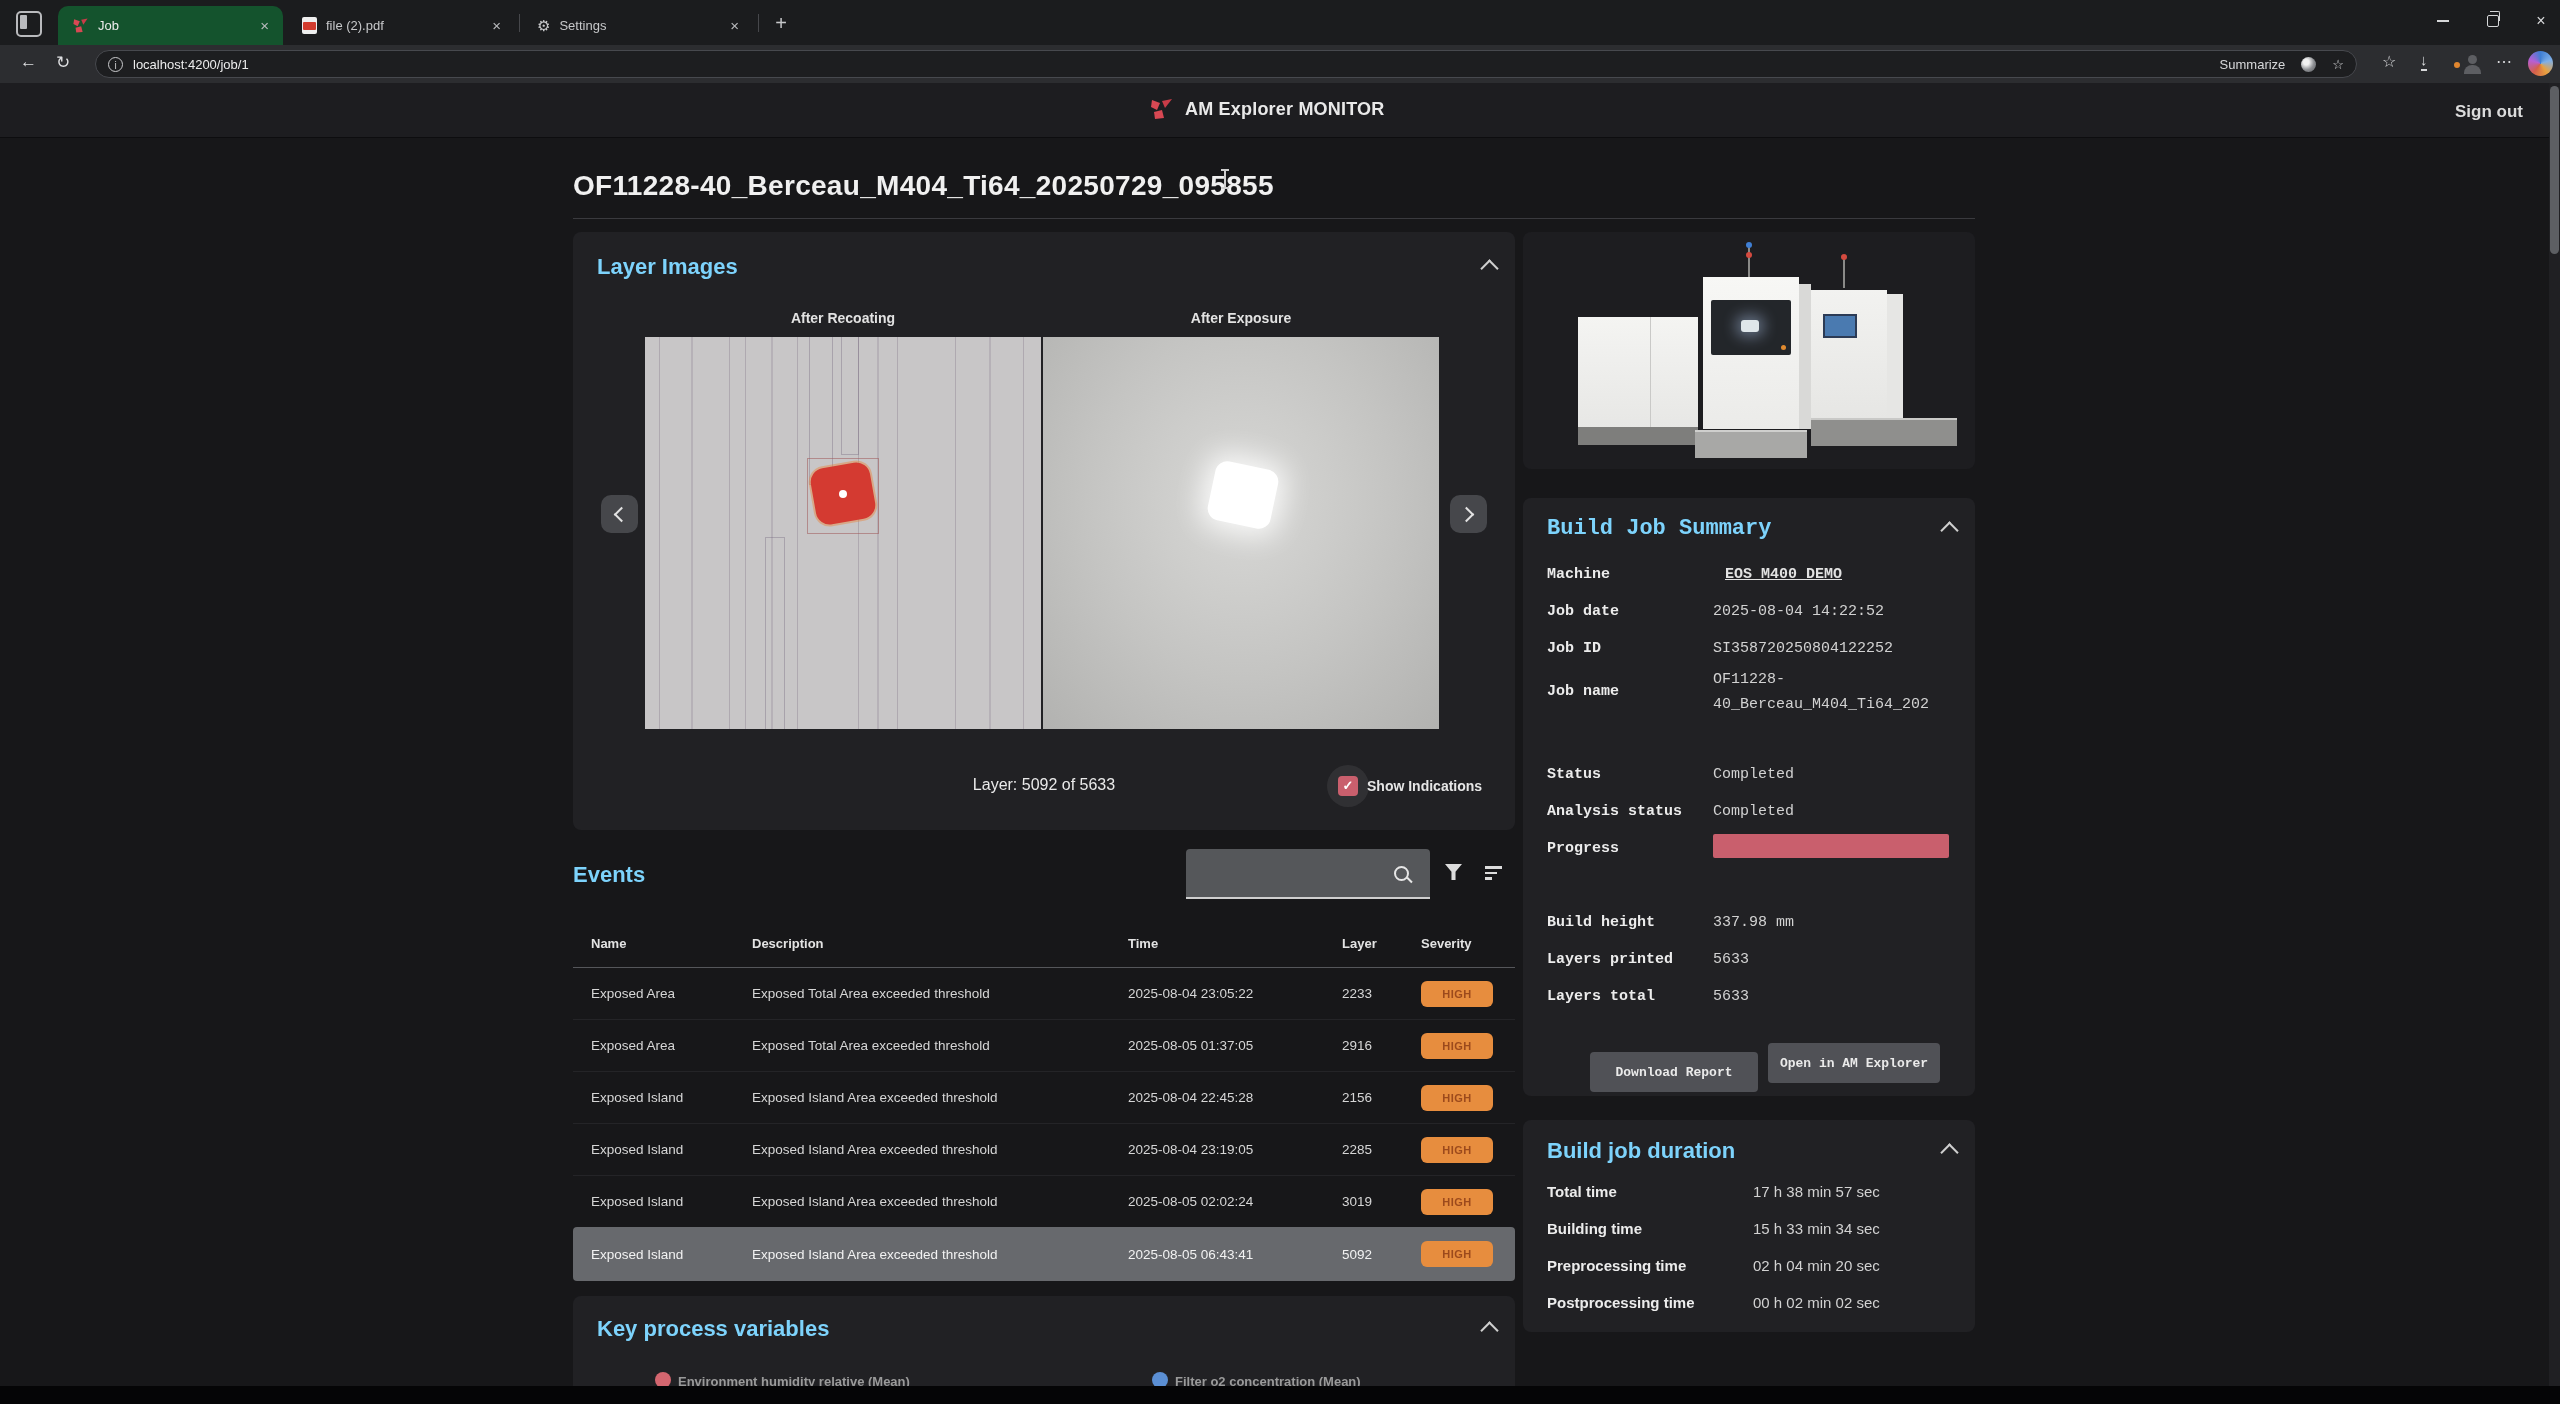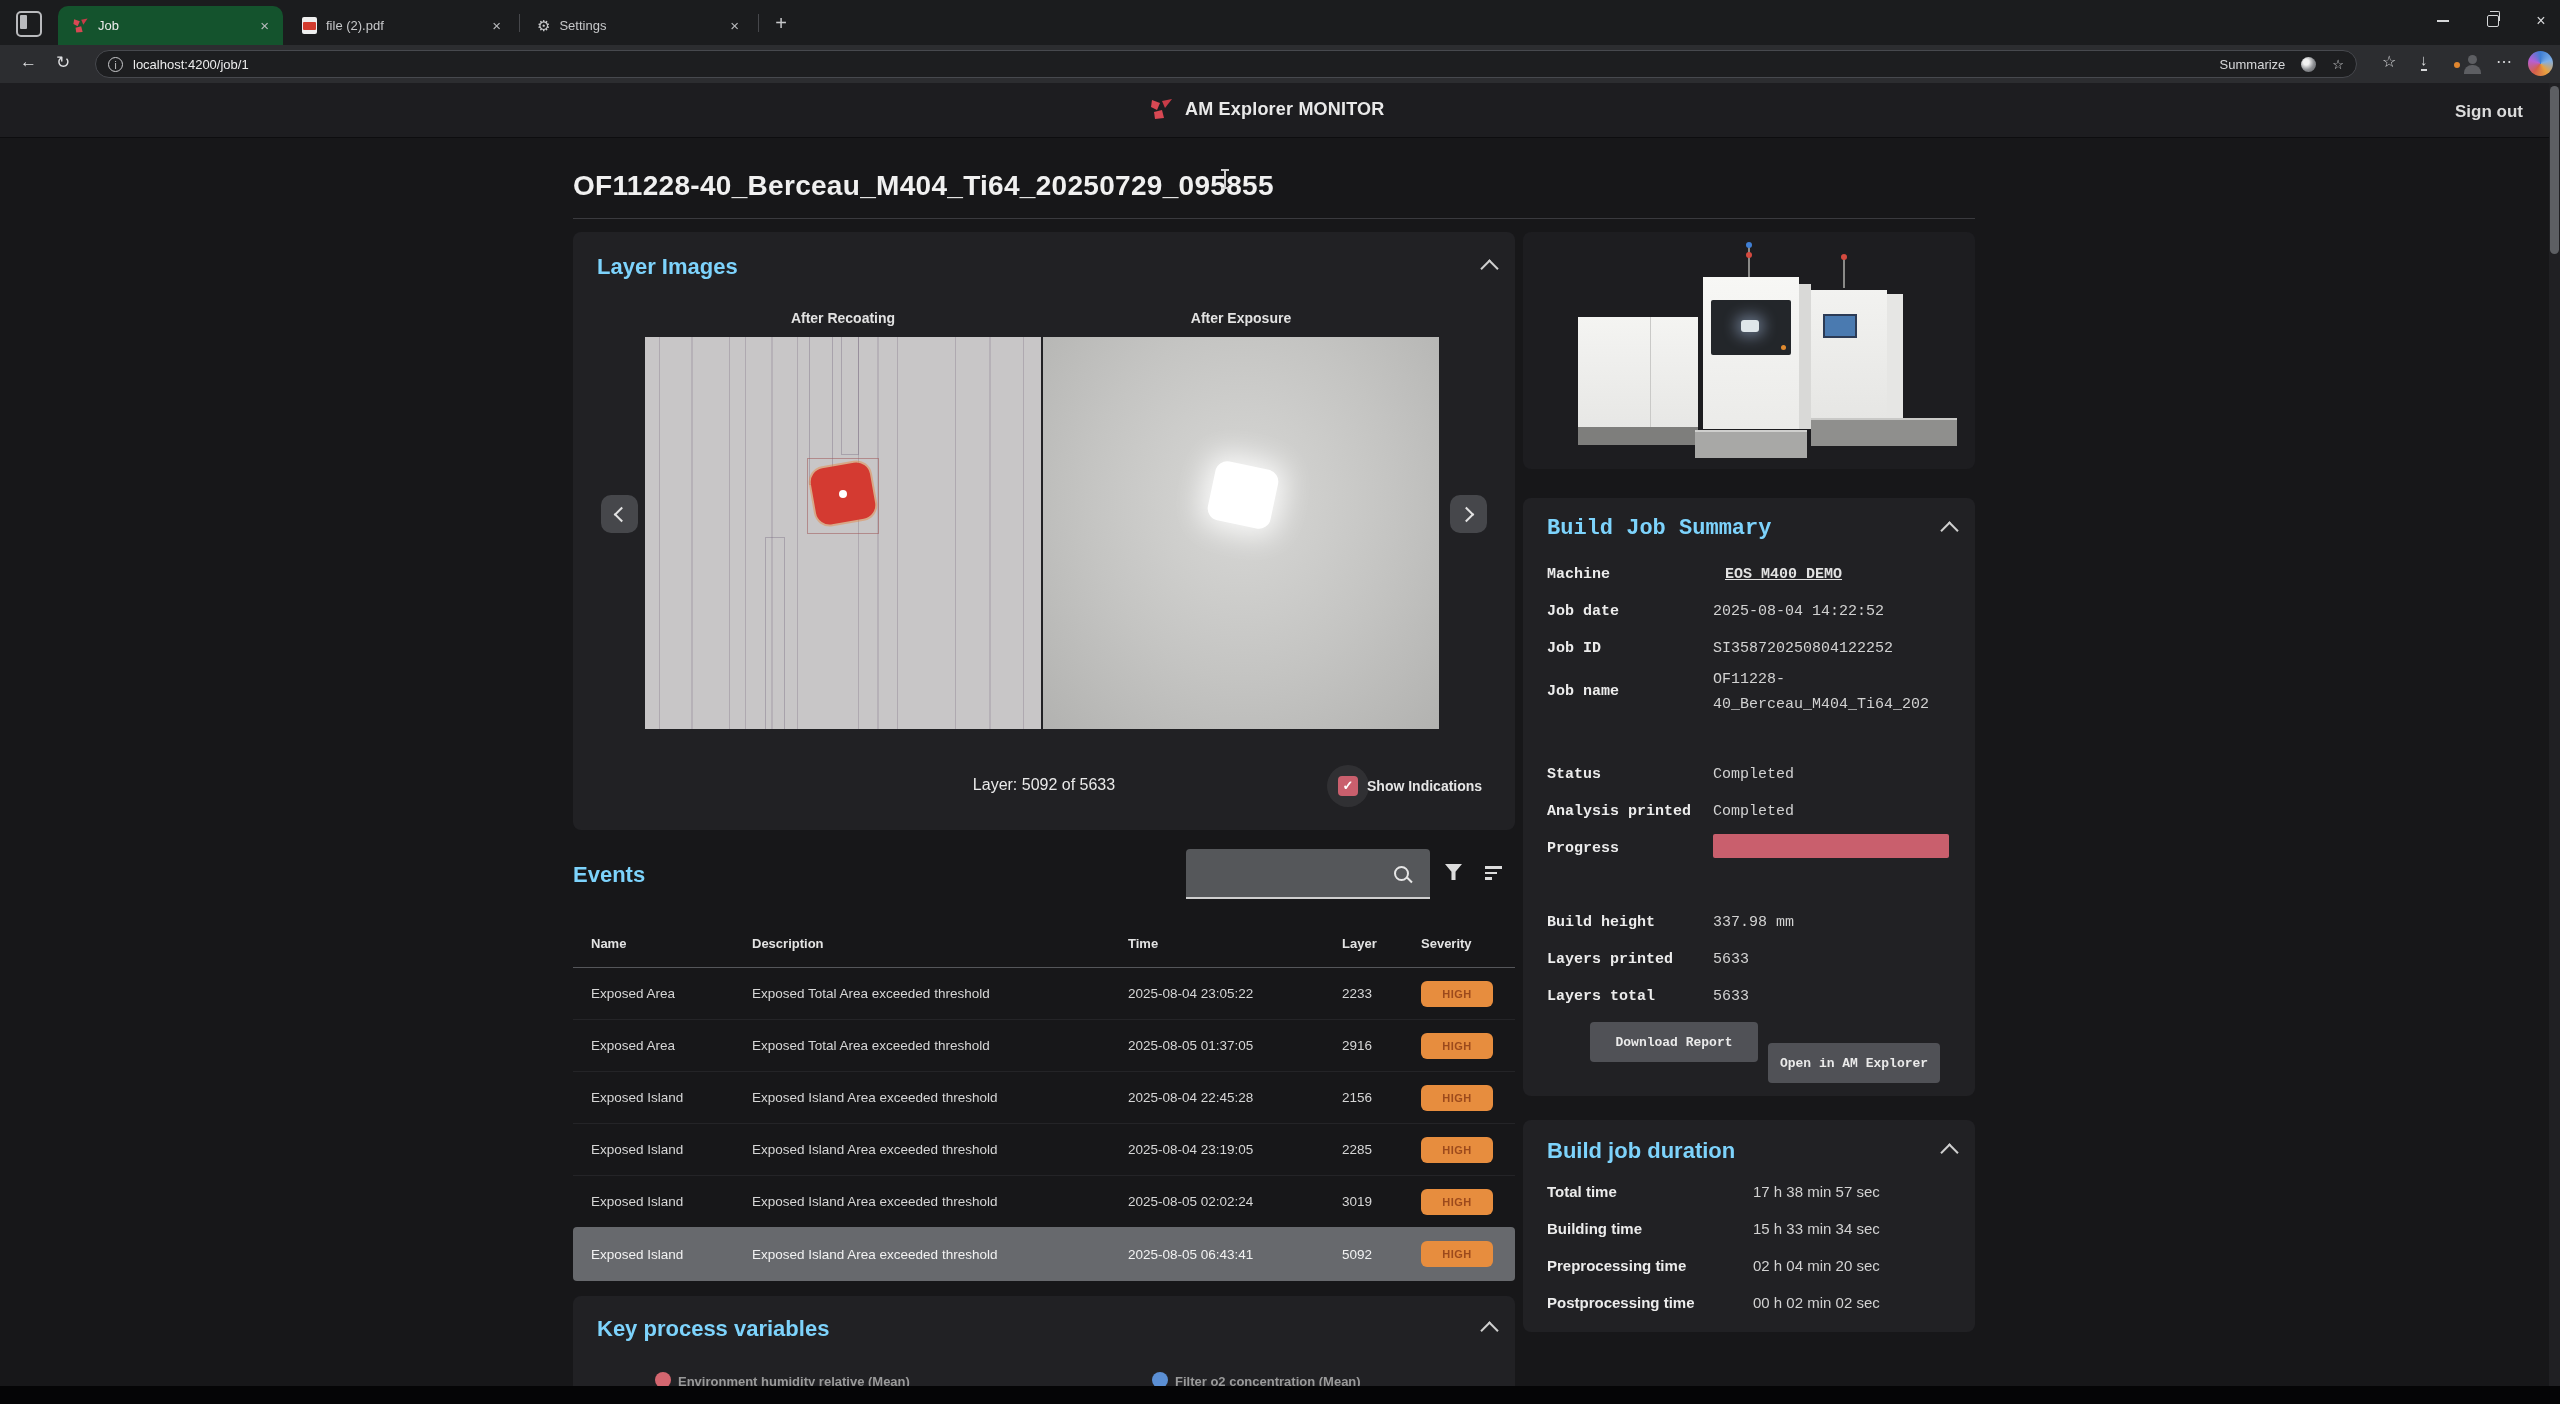--- a/index.html
+++ b/index.html
@@ -366,36 +366,36 @@
     <span class="abs rowlbl" style="left:24px;top:142px;">Job ID</span>
     <span class="abs rowval" style="left:190px;top:142px;">SI358720250804122252</span>
 
     <span class="abs rowlbl" style="left:24px;top:185px;">Job name</span>
     <span class="abs rowval" style="left:190px;top:173px;">OF11228-</span>
     <span class="abs rowval" style="left:190px;top:198px;white-space:nowrap;">40_Berceau_M404_Ti64_202</span>
 
     <span class="abs rowlbl" style="left:24px;top:268px;">Status</span>
     <span class="abs rowval" style="left:190px;top:268px;">Completed</span>
 
-    <span class="abs rowlbl" style="left:24px;top:305px;">Analysis printed</span>
+    <span class="abs rowlbl" style="left:24px;top:305px;">Analysis status</span>
     <span class="abs rowval" style="left:190px;top:305px;">Completed</span>
 
     <span class="abs rowlbl" style="left:24px;top:342px;">Progress</span>
     <span class="abs progress" style="left: 190px; top: 336px; width: 236px; background: rgb(201, 95, 109);"></span>
 
     <span class="abs rowlbl" style="left:24px;top:416px;">Build height</span>
     <span class="abs rowval" style="left:190px;top:416px;">337.98 mm</span>
 
     <span class="abs rowlbl" style="left:24px;top:453px;">Layers printed</span>
     <span class="abs rowval" style="left:190px;top:453px;">5633</span>
 
     <span class="abs rowlbl" style="left:24px;top:490px;">Layers total</span>
     <span class="abs rowval" style="left:190px;top:490px;">5633</span>
 
-    <div class="abs btn" style="left:67px;top:524px;width:168px;">Download Report</div>
+    <div class="abs btn" style="left:67px;top:554px;width:168px;">Download Report</div>
     <div class="abs btn" style="left:245px;top:545px;width:172px;">Open in AM Explorer</div>
   </div>
 
   
   <div class="abs card" style="left:1523px;top:1120px;width:452px;height:212px;">
     <div class="abs card-head" style="left:24px;top:18px;">Build job duration</div>
     <div class="abs chev-up" style="left:420px;top:26px;"></div>
 
     <span class="abs rowlbl" style="left:24px;top:63px;">Total time</span>
     <span class="abs rowval" style="left:230px;top:63px;">17 h 38 min 57 sec</span>

